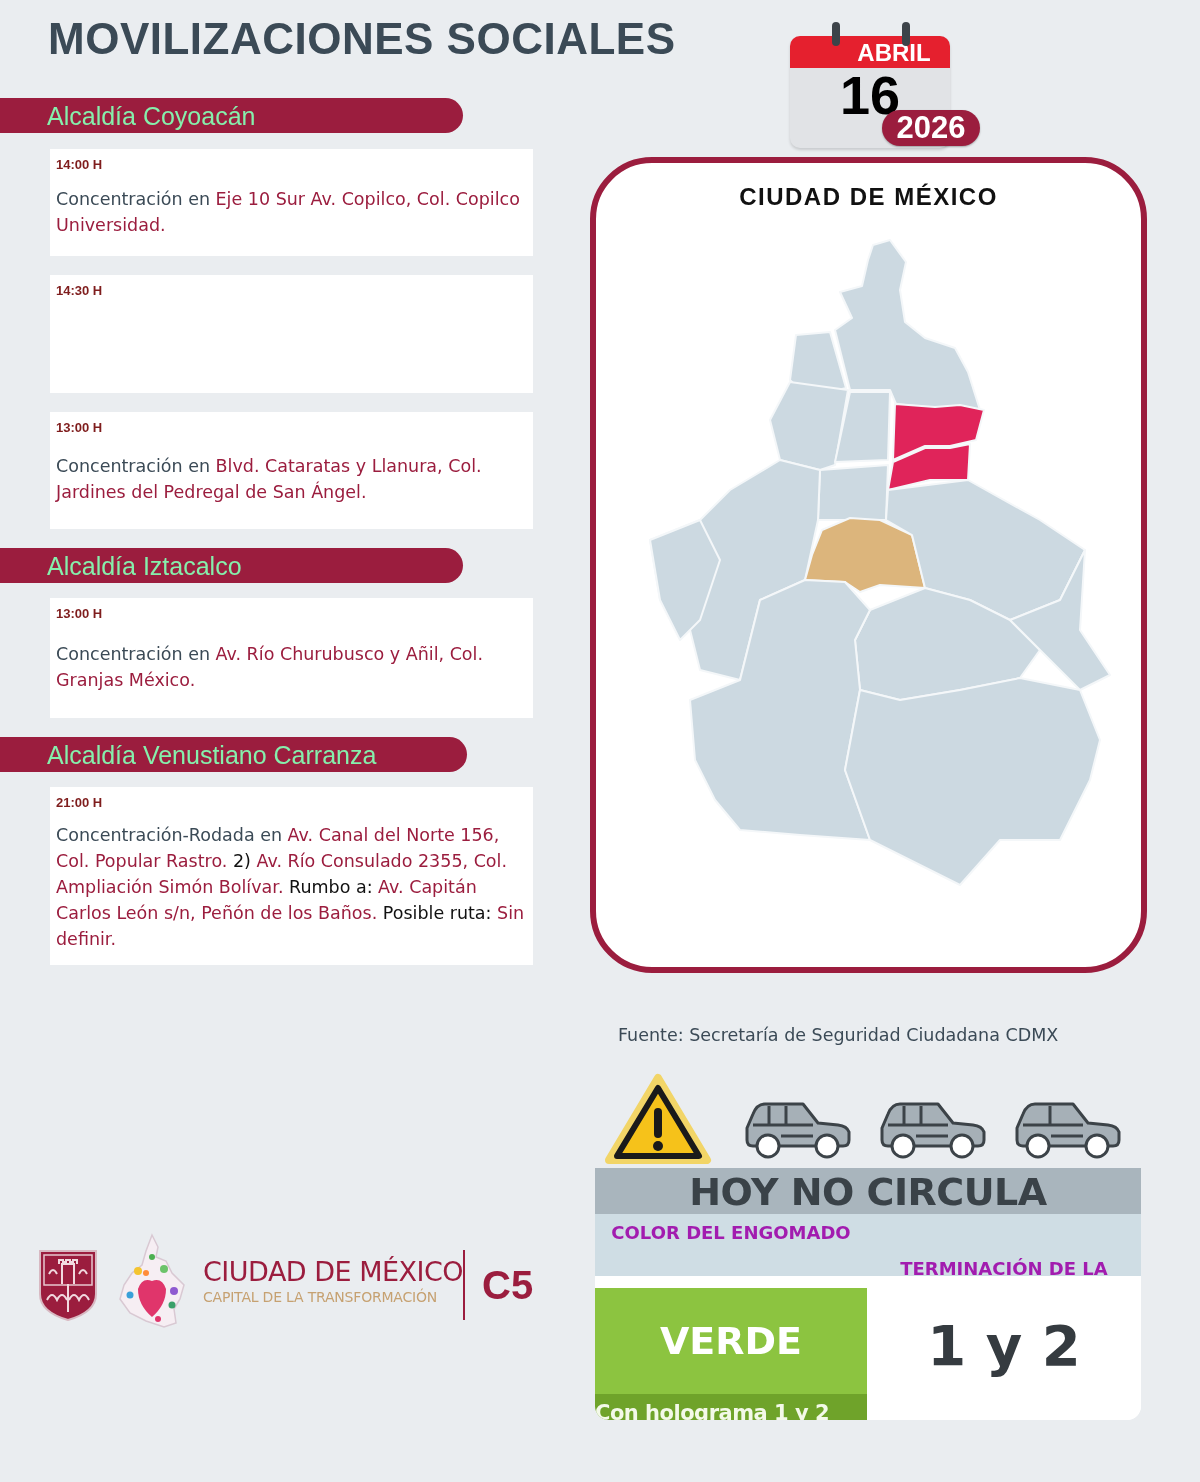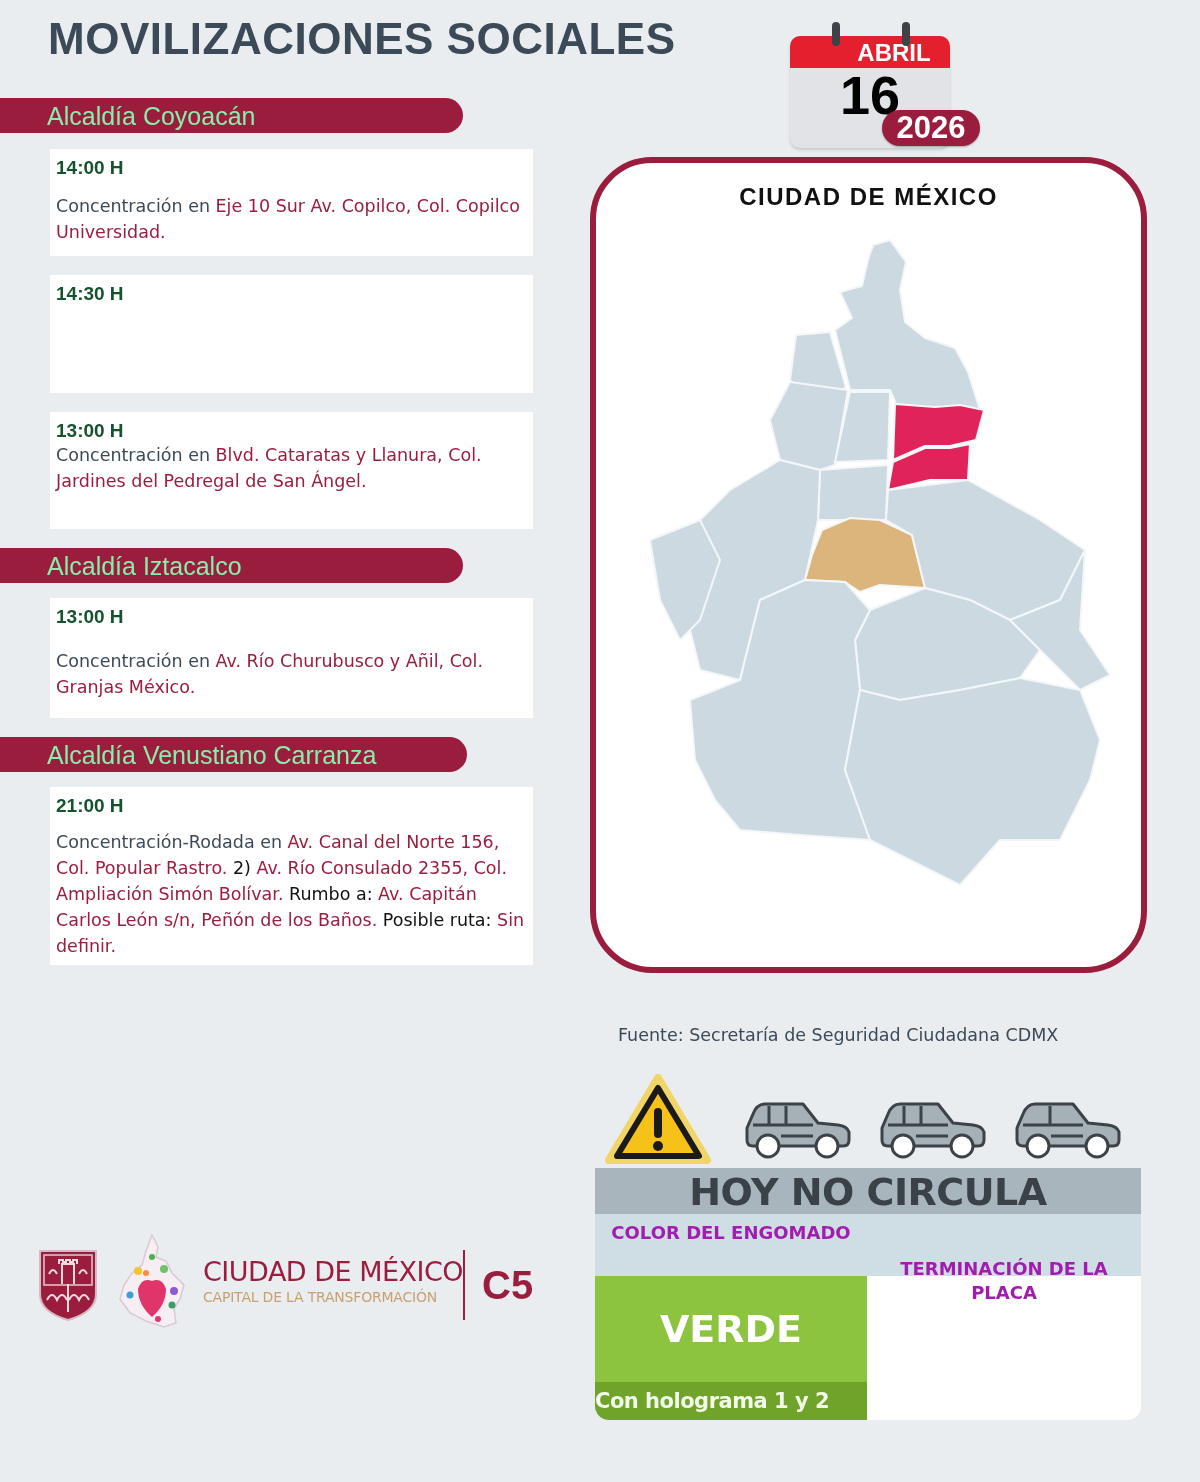--- a/index.html
+++ b/index.html
@@ -57,21 +57,21 @@
     padding-left: 47px;
   }
 
   
   .card {
     left: 50px; width: 483px; background: #ffffff;
     padding: 8px 6px 0 6px;
     font-family: "DejaVu Sans", sans-serif;
   }
   .card .time {
-    font-size: 19px; font-weight: bold; color: #14532d; font-family: "Liberation Sans", sans-serif;
+    font-size: 13px; font-weight: bold; color: #7f1d1d; font-family: "Liberation Sans", sans-serif;
   }
   .card .desc {
     font-size: 17.5px; line-height: 26px; color: #3b4a56;
   }
   .card .hl { color: #9b1d3e; }
   .card .bk { color: #111; }
 
   
   .map-panel {
     left: 590px; top: 157px; width: 557px; height: 816px;
@@ -108,21 +108,21 @@
   .hnc-labels {
     height: 62px; background: #cfdde4; display: flex;
   }
   .hnc-labels div {
     font-family: "DejaVu Sans", sans-serif; font-weight: bold; font-size: 18px;
     color: #a21caf; text-align: center; line-height: 24px; padding-top: 7px;
   }
   .hnc-labels .l1 { width: 272px; }
   .hnc-labels .l2 { width: 274px; margin-top: 36px; }
   .hnc-values { display: flex; height: 144px; }
-  .verde-col { width: 272px; display: flex; flex-direction: column; }
+  .verde-col { width: 272px; display: flex; flex-direction: column; margin-top: 12px; }
   .verde-main {
     flex: 1; background: #8cc440; color: #fff;
     font-family: "DejaVu Sans", sans-serif; font-weight: bold; font-size: 38px;
     text-align: center; line-height: 106px;
   }
   .verde-sub {
     height: 38px; background: #6fa32a; color: #f3f9e8;
     font-family: "DejaVu Sans", sans-serif; font-weight: bold; font-size: 21px;
     text-align: left; line-height: 38px; letter-spacing: -0.5px;
   }
@@ -162,21 +162,21 @@
   <div class="time">14:00 H</div>
   <div class="desc" style="margin-top:14px"><span>Concentración</span><span> en </span><span class="hl">Eje 10 Sur Av. Copilco, Col. Copilco Universidad.</span></div>
 </div>
 
 <div class="abs card" style="top:275px;height:118px">
   <div class="time">14:30 H</div>
 </div>
 
 <div class="abs card" style="top:412px;height:117px">
   <div class="time">13:00 H</div>
-  <div class="desc" style=""><span>Concentración</span><span> en </span><span class="hl">Blvd. Cataratas y Llanura, Col. Jardines del Pedregal de San Ángel.</span></div>
+  <div class="desc" style="margin-top:18px"><span>Concentración</span><span> en </span><span class="hl">Blvd. Cataratas y Llanura, Col. Jardines del Pedregal de San Ángel.</span></div>
 </div>
 
 <div class="abs section-bar" style="top:548px;width:463px">Alcaldía Iztacalco</div>
 
 <div class="abs card" style="top:598px;height:120px">
   <div class="time">13:00 H</div>
   <div class="desc" style="margin-top:20px"><span>Concentración</span><span> en </span><span class="hl">Av. Río Churubusco y Añil, Col. Granjas México.</span></div>
 </div>
 
 <div class="abs section-bar" style="top:737px;width:467px">Alcaldía Venustiano Carranza</div>
@@ -264,20 +264,21 @@
   <div class="hnc-title">HOY NO CIRCULA</div>
   <div class="hnc-labels">
     <div class="l1">COLOR DEL ENGOMADO</div>
     <div class="l2">TERMINACIÓN DE LA PLACA</div>
   </div>
   <div class="hnc-values">
     <div class="verde-col">
       <div class="verde-main">VERDE</div>
       <div class="verde-sub">Con holograma 1 y 2</div>
     </div>
+    <div class="placa-col">1 y 2</div>
   </div>
 </div>
 
 <svg class="abs shield-logo" width="62" height="74" viewBox="0 0 62 74">
   <path d="M3,3 L59,3 L59,46 Q59,64 31,72 Q3,64 3,46 Z" fill="#9b1d3e" stroke="#d8b9c2" stroke-width="2"></path>
   <rect x="7" y="7" width="48" height="30" fill="none" stroke="#e8c7cf" stroke-width="1.5"></rect>
   <path d="M25,36 L25,16 L37,16 L37,36 M22,16 L22,12 L26,12 L26,14 L29,14 L29,12 L33,12 L33,14 L36,14 L36,12 L40,12 L40,16" fill="none" stroke="#f1d9df" stroke-width="2"></path>
   <path d="M12,26 q4,-8 8,0 M42,26 q4,-8 8,0" fill="none" stroke="#f1d9df" stroke-width="2"></path>
   <line x1="31" y1="36" x2="31" y2="64" stroke="#f1d9df" stroke-width="2"></line>
   <path d="M10,52 q5,-10 10,0 q5,-10 10,0 M32,52 q5,-10 10,0 q5,-10 10,0" fill="none" stroke="#f1d9df" stroke-width="2"></path>

